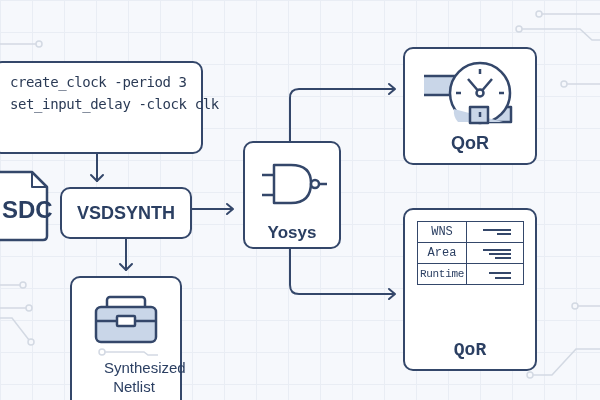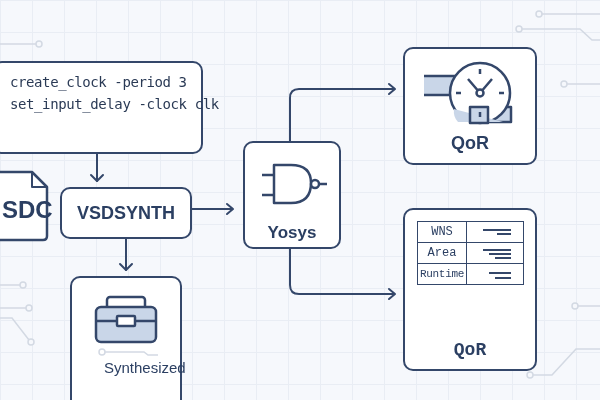--- a/index.html
+++ b/index.html
@@ -126,20 +126,21 @@
       <path d="M26 45 H86" fill="none"></path>
       <rect x="47" y="40" width="18" height="10" rx="1" fill="#ffffff"></rect>
     </g>
     <g stroke="#d3d9e3" stroke-width="1.5" fill="none">
       <circle cx="32" cy="76" r="3" fill="#ffffff"></circle>
       <path d="M35 76 H74 L78 79 H88"></path>
     </g>
   </svg>
   <div class="netlist-label">
     <div>Synthesized</div>
+    <div>Netlist</div>
   </div>
 </div>
 
 <div class="box yosys">
   <svg width="98" height="75" style="position:absolute;left:-2px;top:-2px">
     <g fill="none" stroke="#34476a" stroke-width="2.5" stroke-linejoin="round">
       <path d="M31 24 H48 Q68 24 68 42 Q68 62 48 62 H31 Z" fill="#ffffff"></path>
       <path d="M19 34 H31 M19 54 H31"></path>
       <circle cx="72" cy="43" r="4" fill="#ffffff"></circle>
       <path d="M76 43 H84"></path>

